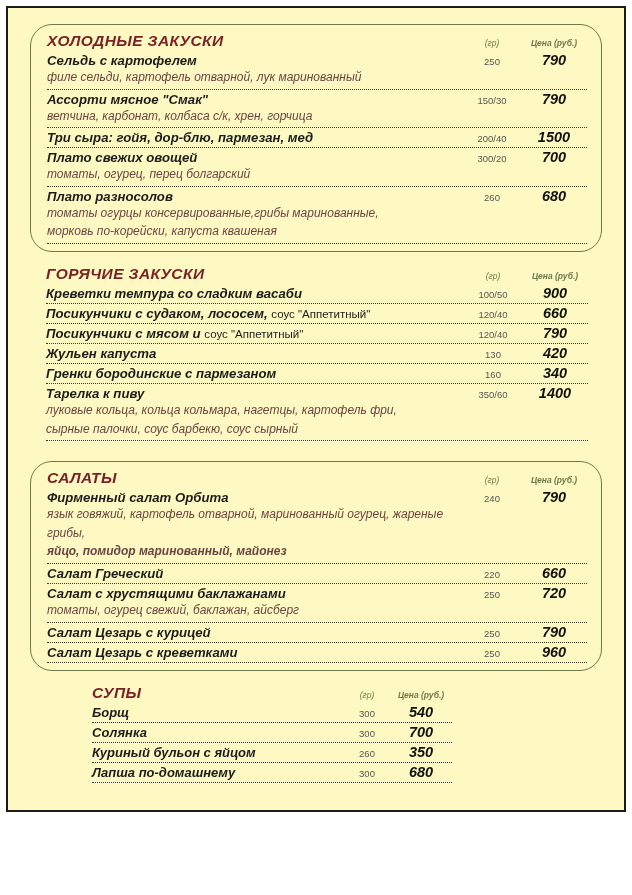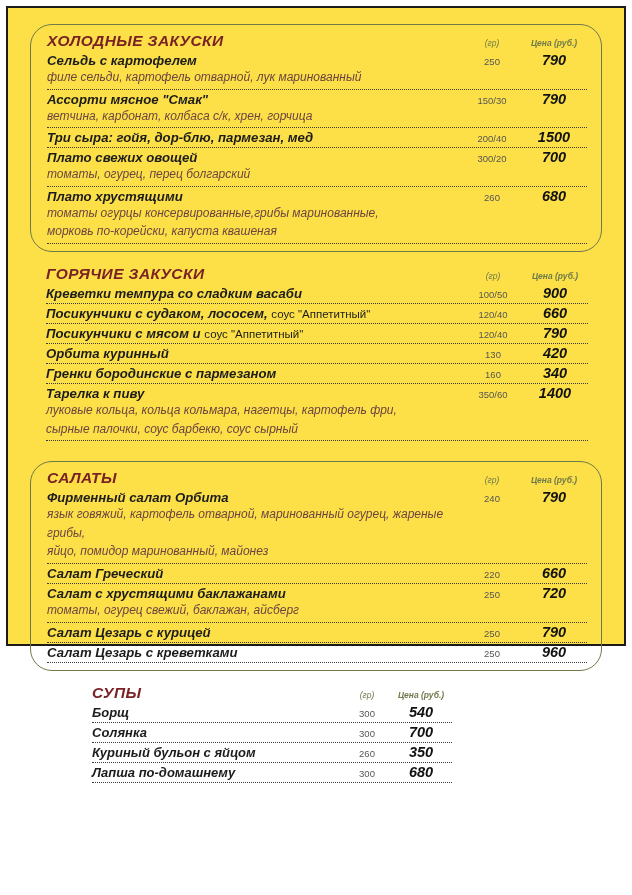--- a/index.html
+++ b/index.html
@@ -16,23 +16,23 @@
     position: relative;
     overflow: hidden;
   }
 
   
   #page-frame {
     position: absolute;
     left: 6px;
     top: 6px;
     width: 620px;
-    height: 640px;
+    height: 806px;
     border: 2px solid #1b1b1b;
-    background: #fde047;
+    background: #fef9c3;
   }
 
   #menu-sheet {
     position: absolute;
     left: 0;
     top: 0;
     right: 0;
     bottom: 0;
     padding: 16px 22px 10px 22px;
   }
@@ -182,21 +182,21 @@
         <div class="dish">
           <div class="dish-main">
             <div class="dish-name"><span>Плато свежих овощей</span></div>
             <div class="dish-gram">300/20</div>
             <div class="dish-price">700</div>
           </div>
           <div class="dish-desc" style="color: rgb(107, 68, 66);">томаты, огурец, перец болгарский</div>
         </div>
         <div class="dish">
           <div class="dish-main">
-            <div class="dish-name"><span>Плато хрустящими</span></div>
+            <div class="dish-name"><span>Плато разносолов</span></div>
             <div class="dish-gram">260</div>
             <div class="dish-price">680</div>
           </div>
           <div class="dish-desc" style="color: rgb(107, 68, 66);">томаты огурцы консервированные,грибы маринованные,</div>
           <div class="dish-desc" style="color: rgb(107, 68, 66);">морковь по-корейски, капуста квашеная</div>
         </div>
       </div>
       <div class="section plain">
         <div class="sec-head">
           <div class="sec-title" style="color: rgb(122, 34, 37);">ГОРЯЧИЕ ЗАКУСКИ</div>
@@ -219,21 +219,21 @@
         </div>
         <div class="dish">
           <div class="dish-main">
             <div class="dish-name"><span>Посикунчики с мясом и</span> <span class="reg">соус "Аппетитный"</span></div>
             <div class="dish-gram">120/40</div>
             <div class="dish-price">790</div>
           </div>
         </div>
         <div class="dish">
           <div class="dish-main">
-            <div class="dish-name"><span>Орбита куринный</span></div>
+            <div class="dish-name"><span>Жульен капуста</span></div>
             <div class="dish-gram">130</div>
             <div class="dish-price">420</div>
           </div>
         </div>
         <div class="dish">
           <div class="dish-main">
             <div class="dish-name"><span>Гренки бородинские с пармезаном</span></div>
             <div class="dish-gram">160</div>
             <div class="dish-price">340</div>
           </div>
@@ -255,21 +255,21 @@
           <div class="sec-gram-h" style="color: rgb(111, 122, 74);">(гр)</div>
           <div class="sec-price-h" style="color: rgb(111, 122, 74);">Цена (руб.)</div>
         </div>
         <div class="dish">
           <div class="dish-main">
             <div class="dish-name"><span>Фирменный салат Орбита</span></div>
             <div class="dish-gram">240</div>
             <div class="dish-price">790</div>
           </div>
           <div class="dish-desc" style="color: rgb(107, 68, 66);">язык говяжий, картофель отварной, маринованный огурец, жареные грибы,</div>
-          <div class="dish-desc" style="color: rgb(107, 68, 66);">яйцо, помидор маринованный, майонез</div>
+          <div class="dish-desc" style="color: rgb(107, 68, 66); font-weight: bold;">яйцо, помидор маринованный, майонез</div>
         </div>
         <div class="dish">
           <div class="dish-main">
             <div class="dish-name"><span>Салат Греческий</span></div>
             <div class="dish-gram">220</div>
             <div class="dish-price">660</div>
           </div>
         </div>
         <div class="dish">
           <div class="dish-main">

